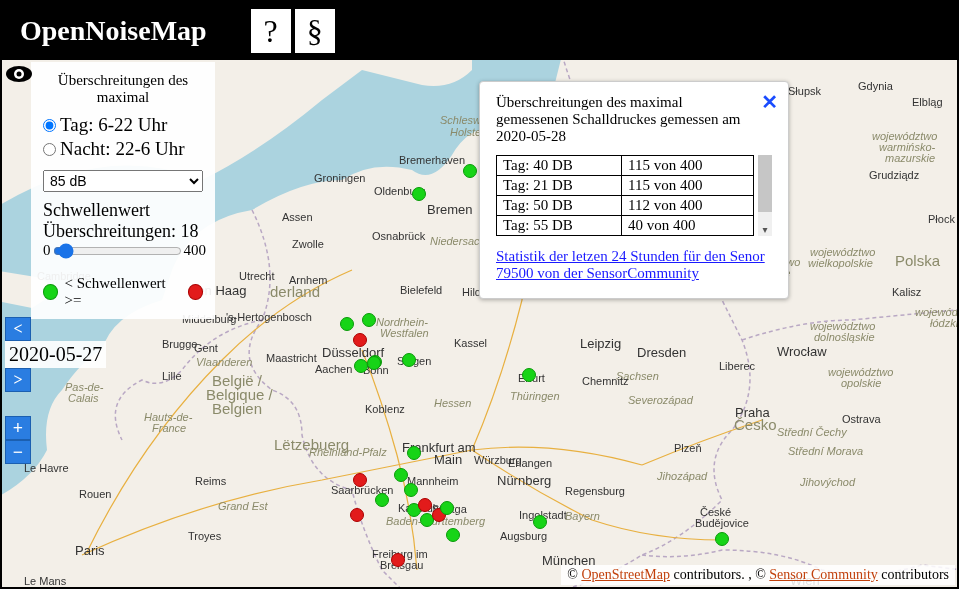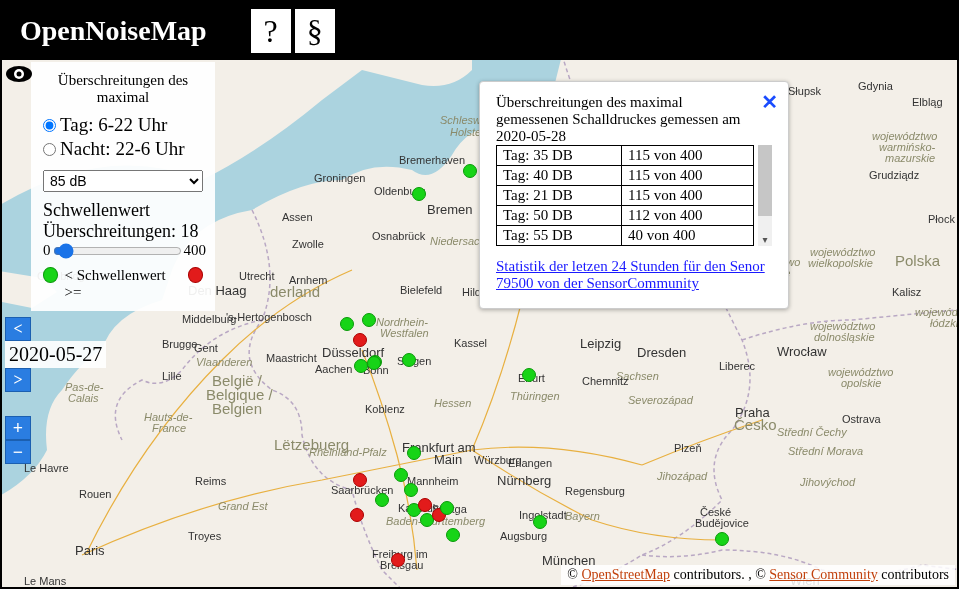--- a/index.html
+++ b/index.html
@@ -12,32 +12,32 @@
 .map-bg { position: absolute; inset: 0; }
 .eye-icon { position: absolute; left: 2px; top: 3px; z-index: 30; cursor: pointer; }
 .control-panel { position: absolute; left: 29px; top: 2px; width: 184px; background: rgba(255,255,255,0.92); padding: 10px 12px; z-index: 25; font-size: 15px; }
 .control-panel .panel-title { text-align: center; margin-bottom: 8px; }
 .radio-row { display: flex; align-items: center; gap: 4px; margin: 2px 0; }
 .radio-row label { font-size: 19px; }
 .db-select { width: 100%; margin-top: 8px; font-size: 14px; padding: 1px 2px; }
 .threshold-label { margin-top: 8px; font-size: 18px; }
 .slider-row { display: flex; align-items: center; gap: 2px; }
 .slider-row input[type=range] { flex: 1; accent-color: #1a73e8; }
-.legend { margin-top: 8px; display: flex; align-items: flex-start; justify-content: center; gap: 6px; font-size: 15px; }
+.legend { margin-top: 16px; display: flex; align-items: center; justify-content: center; gap: 6px; font-size: 15px; }
 .dot { width: 16px; height: 16px; border-radius: 50%; display: inline-block; }
 .dot.green { background: #17d417; border: 1px solid #0a9a0a; }
 .dot.red { background: #e21b1b; border: 1px solid #a00; }
 .date-nav { position: absolute; left: 3px; top: 257px; z-index: 25; }
 .date-nav .nav-btn { width: 26px; height: 24px; background: #2a7de1; color: white; font-weight: bold; display: flex; align-items: center; justify-content: center; cursor: pointer; border: 1px solid #1b5fb0; }
 .date-nav .date-label { background: rgba(255,255,255,0.9); padding: 2px 4px; font-size: 20px; }
 .zoom-ctrl { position: absolute; left: 3px; top: 356px; z-index: 25; }
 .zoom-btn { width: 26px; height: 24px; background: #2a7de1; color: white; font-weight: bold; font-size: 18px; display: flex; align-items: center; justify-content: center; cursor: pointer; border: 1px solid #1b5fb0; }
 .popup { position: absolute; left: 477px; top: 21px; width: 310px; background: white; border: 1px solid #ccc; border-radius: 4px; box-shadow: 0 1px 4px rgba(0,0,0,0.3); padding: 12px 16px 16px; z-index: 40; }
 .popup-close { position: absolute; right: 10px; top: 8px; color: #1a4cff; font-size: 20px; font-weight: bold; cursor: pointer; }
-.popup-title { font-size: 15px; padding-right: 18px; }
+.popup-title { font-size: 15px; margin-bottom: 10px; padding-right: 18px; }
 .popup-table-wrap { position: relative; }
 .popup-table { border-collapse: collapse; width: calc(100% - 18px); }
 .popup-table td { border: 1px solid black; padding: 1px 6px; font-size: 15px; }
 .popup-scroll { position: absolute; right: 0; top: 0; width: 14px; height: 100%; background: #f0f0f0; }
 .popup-scroll-thumb { width: 100%; height: 70%; background: #c6c6c6; }
 .popup-scroll-down { position: absolute; bottom: 0; width: 14px; height: 14px; display: flex; align-items: center; justify-content: center; font-size: 10px; color: #555; }
 .popup-link { margin-top: 12px; font-size: 15px; }
 .popup-link a { color: #1a1aff; text-decoration: underline; }
 .attribution { position: absolute; right: 2px; bottom: 2px; background: rgba(255,255,255,0.85); font-size: 14px; padding: 2px 6px; z-index: 50; }
 .attribution a { color: #c2410c; text-decoration: underline; }
@@ -278,24 +278,20 @@
     <div class="zoom-btn">−</div>
   </div>
 
   <div class="popup">
     <div class="popup-close">✕</div>
     <div class="popup-title">Überschreitungen des maximal gemessenen Schalldruckes gemessen am 2020-05-28</div>
     <div class="popup-table-wrap">
       <table class="popup-table">
         <tbody id="popup-rows">
             <tr>
-              <td>Tag: 35 DB</td>
-              <td>115 von 400</td>
-            </tr>
-            <tr>
               <td>Tag: 40 DB</td>
               <td>115 von 400</td>
             </tr>
             <tr>
               <td>Tag: 21 DB</td>
               <td>115 von 400</td>
             </tr>
             <tr>
               <td>Tag: 50 DB</td>
               <td>112 von 400</td>

